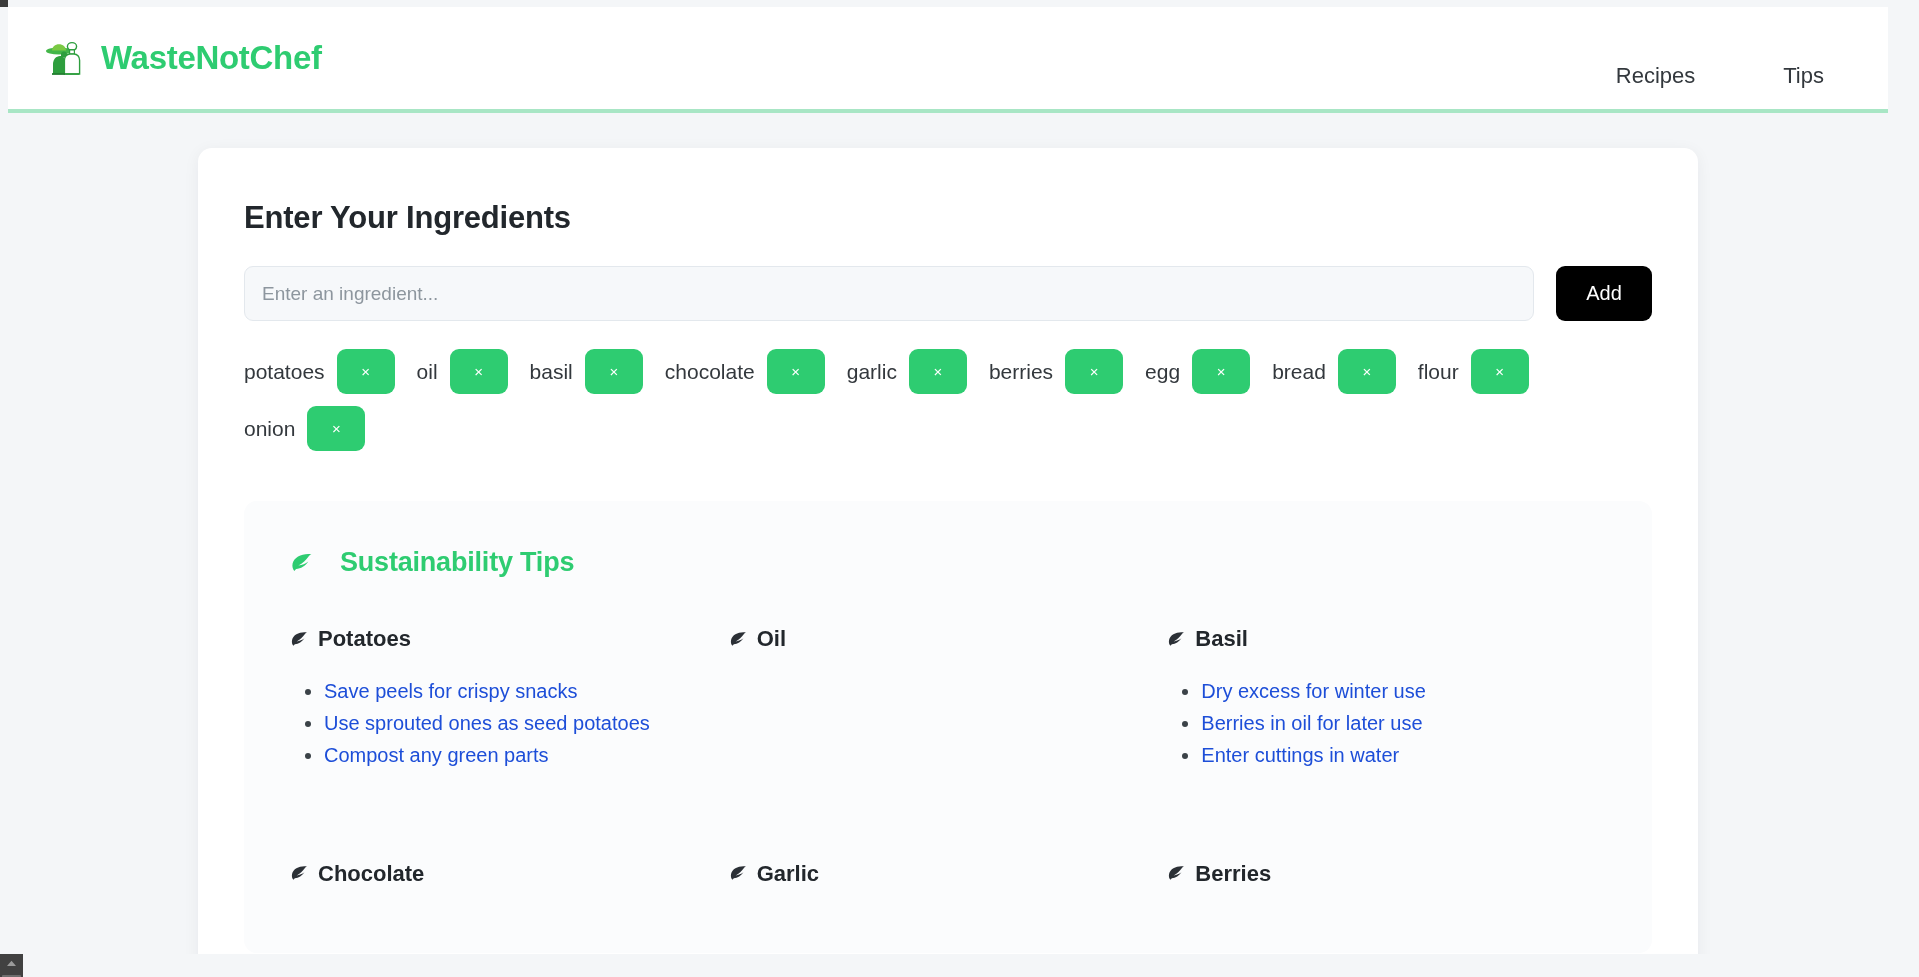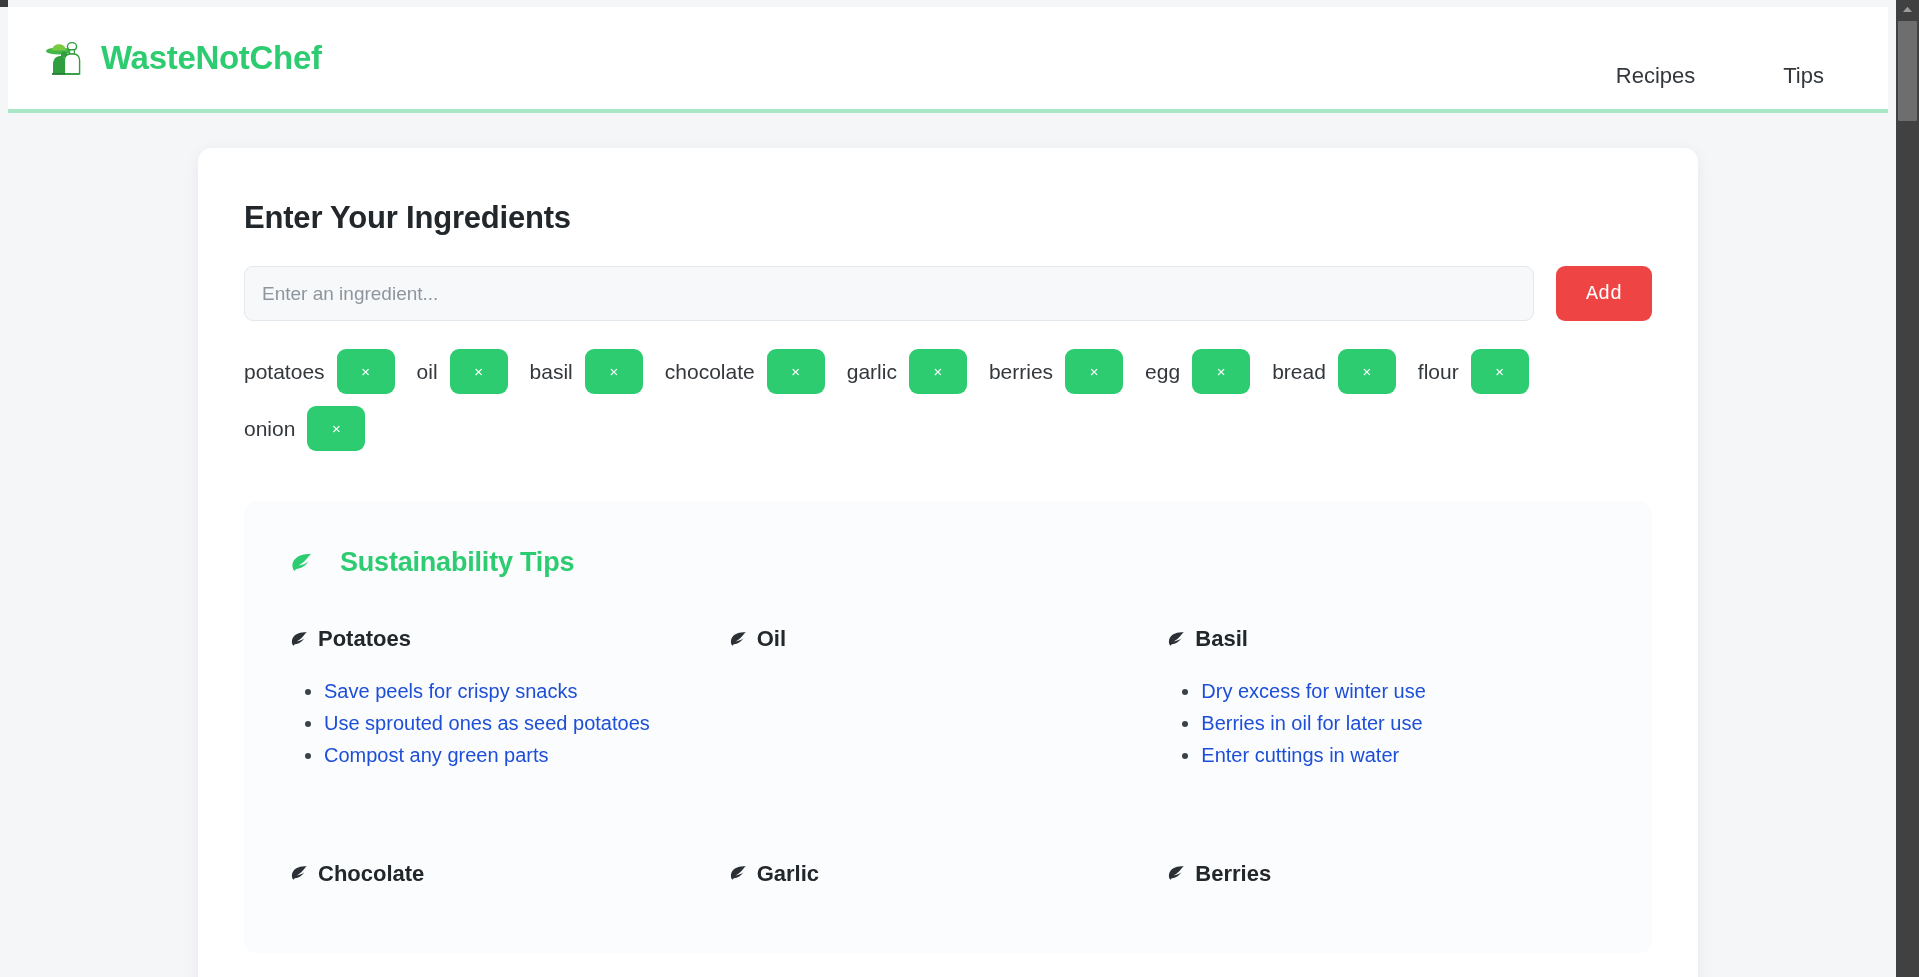--- a/index.html
+++ b/index.html
@@ -17,20 +17,21 @@
     color: #2e3338;
     -webkit-font-smoothing: antialiased;
   }
 
   
   .viewport {
     position: relative;
     width: 1919px;
     height: 977px;
     display: flex;
+    flex-direction: column;
   }
 
   .page-scroll-area {
     position: relative;
     width: 1896px;
     height: 977px;
     background: #f4f6f8;
     overflow: hidden;
   }
 
@@ -142,23 +143,23 @@
     outline: none;
   }
   .ingredient-input::placeholder { color: #8d969e; }
 
   .add-button {
     flex: 0 0 auto;
     width: 96px;
     height: 55px;
     border: none;
     border-radius: 9px;
-    background: #ef4444;
+    background: #000000;
     color: #ffffff;
-    font-family: Liberation Mono, monospace;
+    font-family: Liberation Sans, sans-serif;
     font-size: 20px;
     cursor: pointer;
   }
 
   
   .ingredient-tag-list {
     display: flex;
     flex-wrap: wrap;
     align-items: center;
     gap: 0px;

